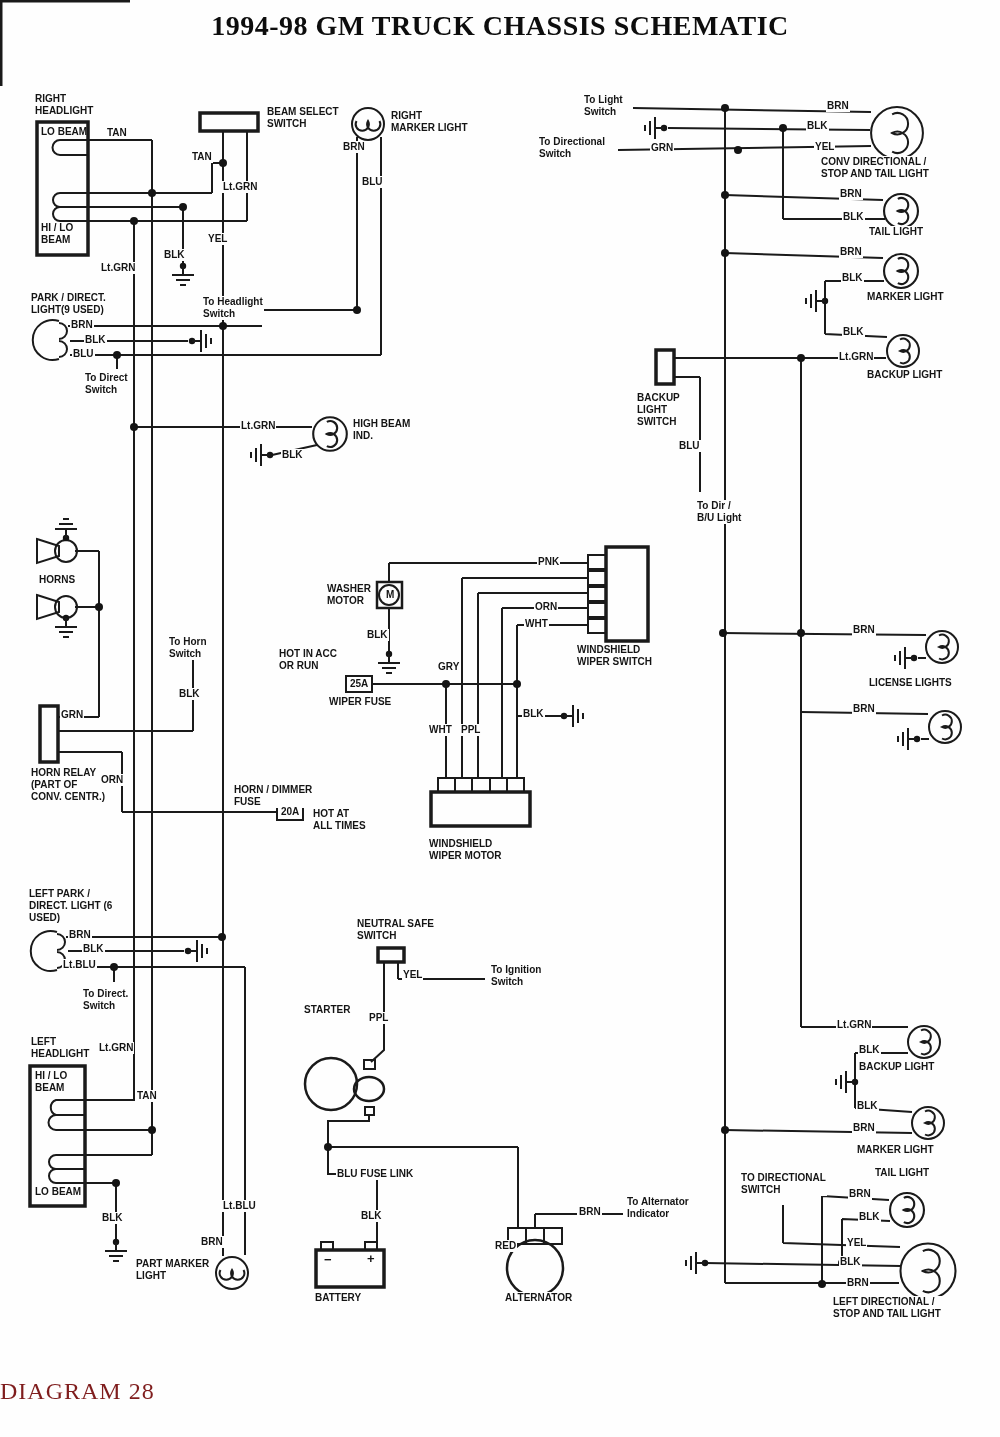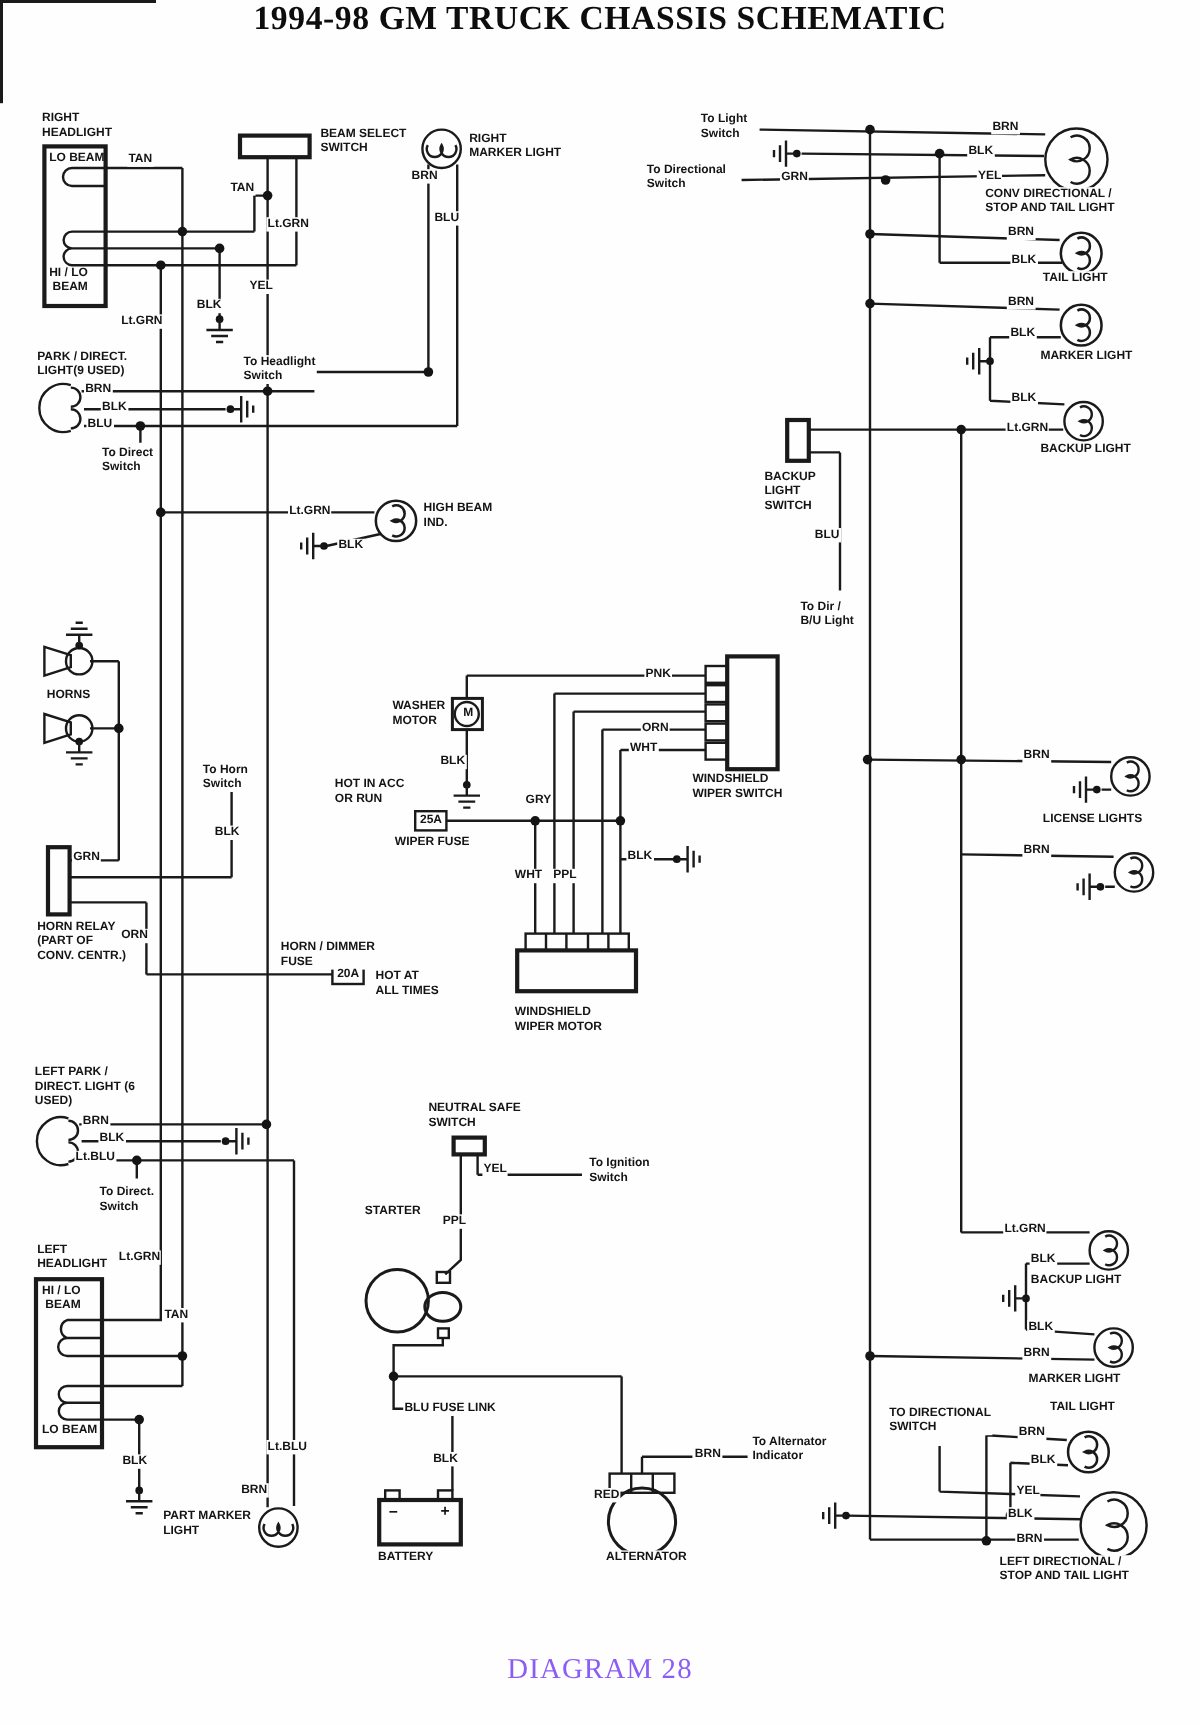--- a/index.html
+++ b/index.html
@@ -1,24 +1,24 @@
 <!DOCTYPE html>
 <html><head>
 <meta charset="utf-8">
 <style>
   html,body{margin:0;padding:0;background:#e8e8e8;}
   #page{position:relative;width:1000px;height:1437px;background:#fefefe;margin:0 auto;
         font-family:"Liberation Sans",sans-serif;overflow:hidden;}
-  .title{position:absolute;left:0;right:0;top:0;text-align:center;
+  .title{position:absolute;left:0;right:0;top:10px;text-align:center;
          font-family:"Liberation Serif",serif;font-weight:bold;font-size:28px;color:#0d0d0d;letter-spacing:.5px;}
-  .footer{position:absolute;left:0;right:0;top:1378px;text-align:center;
-          font-family:"Liberation Serif",serif;font-size:24px;color:#8b5cf6;letter-spacing:1px;}
+  .footer{position:absolute;left:0;right:0;top:1378px;
+          font-family:"Liberation Serif",serif;font-size:24px;color:#7f1d1d;letter-spacing:1px;}
   .lbl{position:absolute;font-size:10px;line-height:1.18;font-weight:bold;color:#141414;
        white-space:pre-line;background:#fefefe;padding:0 1px;}
-  .nobg{background:transparent;text-align:right;}
+  .nobg{background:transparent;}
   .big{font-size:13px;}
   svg{position:absolute;left:0;top:0;}
 </style>
 </head>
 <body>
 
 <div id="page">
 
 <svg width="1000" height="1437" viewBox="0 0 1000 1437">
   <defs>
@@ -261,21 +261,21 @@
 <div class="lbl" style="left:538px;top:136px">To Directional
 Switch</div>
 <div class="lbl" style="left:820px;top:156px">CONV DIRECTIONAL /
 STOP AND TAIL LIGHT</div>
 <div class="lbl" style="left:868px;top:226px">TAIL LIGHT</div>
 <div class="lbl" style="left:866px;top:291px">MARKER LIGHT</div>
 <div class="lbl" style="left:866px;top:369px">BACKUP LIGHT</div>
 <div class="lbl" style="left:636px;top:392px">BACKUP
 LIGHT
 SWITCH</div>
-<div class="lbl" style="left:666px;top:500px">To Dir /
+<div class="lbl" style="left:696px;top:500px">To Dir /
 B/U Light</div>
 <div class="lbl" style="left:868px;top:677px">LICENSE LIGHTS</div>
 <div class="lbl" style="left:28px;top:888px">LEFT PARK /
 DIRECT. LIGHT (6
 USED)</div>
 <div class="lbl" style="left:82px;top:988px">To Direct.
 Switch</div>
 <div class="lbl" style="left:30px;top:1036px">LEFT
 HEADLIGHT</div>
 <div class="lbl nobg" style="left:34px;top:1070px">HI / LO

